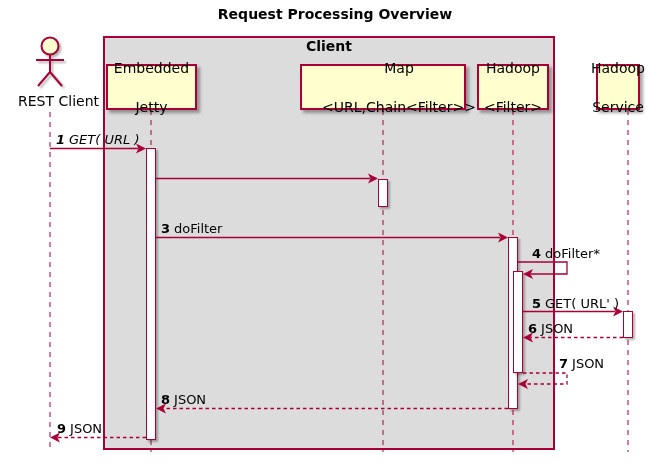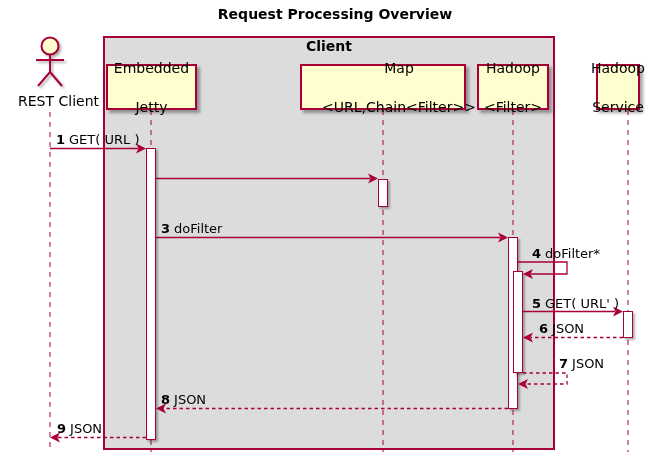--- a/index.html
+++ b/index.html
@@ -155,22 +155,22 @@
     <g>
       <line class="msg-line dashed" x1="508" y1="408.5" x2="164" y2="408.5"></line>
       <polygon class="arrow-head" points="156,408.5 166,403.5 163.5,408.5 166,413.5"></polygon>
     </g>
     <g>
       <line class="msg-line dashed" x1="146" y1="437.5" x2="58" y2="437.5"></line>
       <polygon class="arrow-head" points="50,437.5 60,432.5 57.5,437.5 60,442.5"></polygon>
     </g>
   </svg>
 
-  <div class="abs msg" style="left:56px;top:132px;"><b>1</b><span>GET( URL )</span></div>
+  <div class="abs msg" style="left:56px;top:132px;font-style:italic;"><b>1</b><span>GET( URL )</span></div>
   <div class="abs msg" style="left:161px;top:221px;"><b>3</b><span>doFilter</span></div>
   <div class="abs msg" style="left:532px;top:246px;"><b>4</b><span>doFilter*</span></div>
   <div class="abs msg" style="left:532px;top:296px;"><b>5</b><span>GET( URL' )</span></div>
-  <div class="abs msg" style="left:539px;top:321px;"><b>6</b><span>JSON</span></div>
+  <div class="abs msg" style="left:528px;top:321px;"><b>6</b><span>JSON</span></div>
   <div class="abs msg" style="left:559px;top:356px;"><b>7</b><span>JSON</span></div>
   <div class="abs msg" style="left:161px;top:392px;text-align:right;"><b>8</b><span>JSON</span></div>
   <div class="abs msg" style="left:57px;top:421px;"><b>9</b><span>JSON</span></div>
 
 </div>
 
 </body></html>

